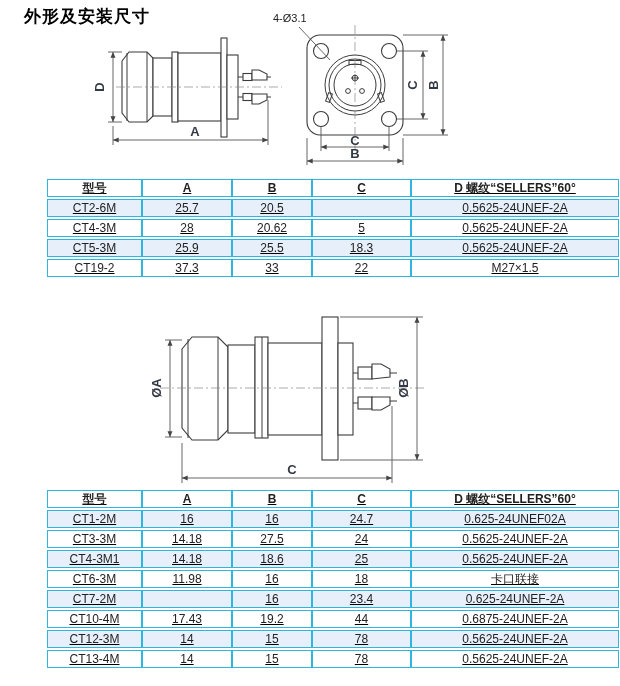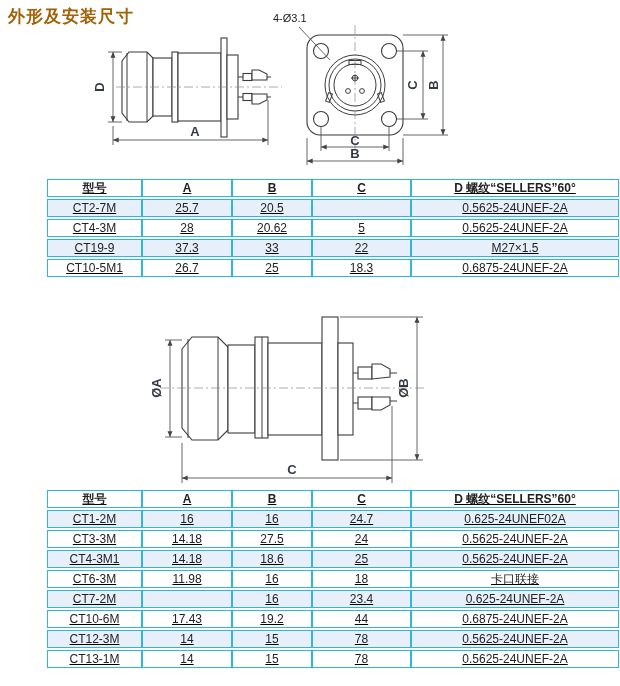--- a/index.html
+++ b/index.html
@@ -1,22 +1,22 @@
 <!DOCTYPE html>
 <html><head>
 <meta charset="utf-8">
 <style>
   html,body { margin:0; padding:0; }
   body {
     width:620px; height:686px; position:relative; background:#ffffff;
     font-family:"Liberation Sans", sans-serif; overflow:hidden;
   }
   .page-title {
-    position:absolute; left:8px; top:5px;
-    font-size:17px; font-weight:bold; color:#a16207; letter-spacing:1px;
+    position:absolute; left:24px; top:5px;
+    font-size:17px; font-weight:bold; color:#000000; letter-spacing:1px;
   }
   svg.drawing { position:absolute; left:0; }
   #drawing1 { top:0; }
   #drawing2 { top:300px; }
   .tbl-wrap { position:absolute; left:47px; width:572px;text-decoration:underline; }
   #table1-wrap { top:177px; }
   #table2-wrap { top:488px; }
   table.dim-table {
     width:100%; table-layout:fixed;
     border-collapse:separate; border-spacing:0 2px;
@@ -138,46 +138,46 @@
         <tr>
           <th>型号</th>
           <th>A</th>
           <th>B</th>
           <th>C</th>
           <th>D 螺纹“SELLERS”60°</th>
         </tr>
       </thead>
       <tbody>
         <tr>
-          <td>CT2-7M</td>
+          <td>CT2-6M</td>
           <td>25.7</td>
           <td>20.5</td>
           <td></td>
           <td>0.5625-24UNEF-2A</td>
         </tr>
         <tr>
           <td>CT4-3M</td>
           <td>28</td>
           <td>20.62</td>
           <td>5</td>
           <td>0.5625-24UNEF-2A</td>
         </tr>
         <tr>
-          <td>CT19-9</td>
+          <td>CT5-3M</td>
+          <td>25.9</td>
+          <td>25.5</td>
+          <td>18.3</td>
+          <td>0.5625-24UNEF-2A</td>
+        </tr>
+        <tr>
+          <td>CT19-2</td>
           <td>37.3</td>
           <td>33</td>
           <td>22</td>
           <td>M27×1.5</td>
-        </tr>
-        <tr>
-          <td>CT10-5M1</td>
-          <td>26.7</td>
-          <td>25</td>
-          <td>18.3</td>
-          <td>0.6875-24UNEF-2A</td>
         </tr>
       </tbody>
     </table>
 </div>
 
 <svg id="drawing2" class="drawing" width="620" height="190" viewBox="0 300 620 190">
   <defs>
     <marker id="ar2" viewBox="0 0 10 10" refX="9" refY="5" markerWidth="9" markerHeight="7" orient="auto-start-reverse">
       <path d="M0,1 L9,5 L0,9 z" fill="#444"></path>
     </marker>
@@ -270,35 +270,35 @@
           <td>卡口联接</td>
         </tr>
         <tr>
           <td>CT7-2M</td>
           <td></td>
           <td>16</td>
           <td>23.4</td>
           <td>0.625-24UNEF-2A</td>
         </tr>
         <tr>
-          <td>CT10-6M</td>
+          <td>CT10-4M</td>
           <td>17.43</td>
           <td>19.2</td>
           <td>44</td>
           <td>0.6875-24UNEF-2A</td>
         </tr>
         <tr>
           <td>CT12-3M</td>
           <td>14</td>
           <td>15</td>
           <td>78</td>
           <td>0.5625-24UNEF-2A</td>
         </tr>
         <tr>
-          <td>CT13-1M</td>
+          <td>CT13-4M</td>
           <td>14</td>
           <td>15</td>
           <td>78</td>
           <td>0.5625-24UNEF-2A</td>
         </tr>
       </tbody>
     </table>
 </div>
 
 </body></html>

